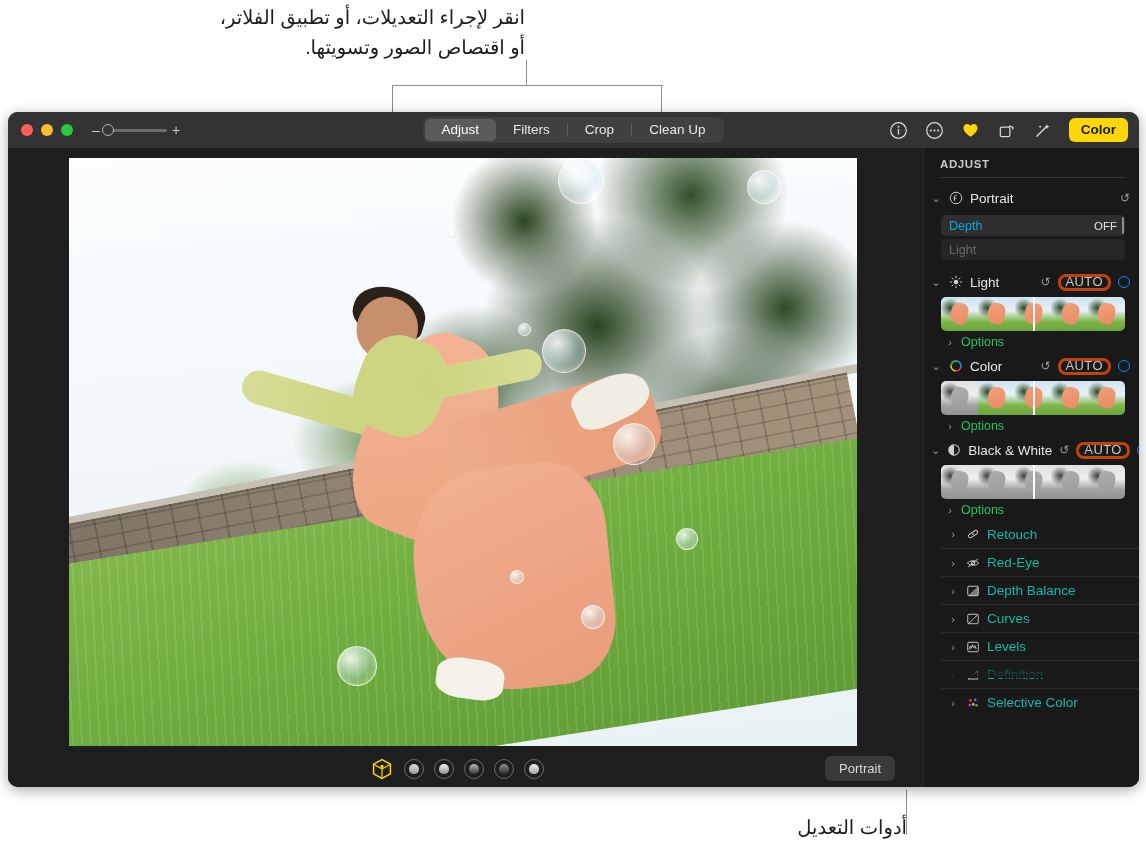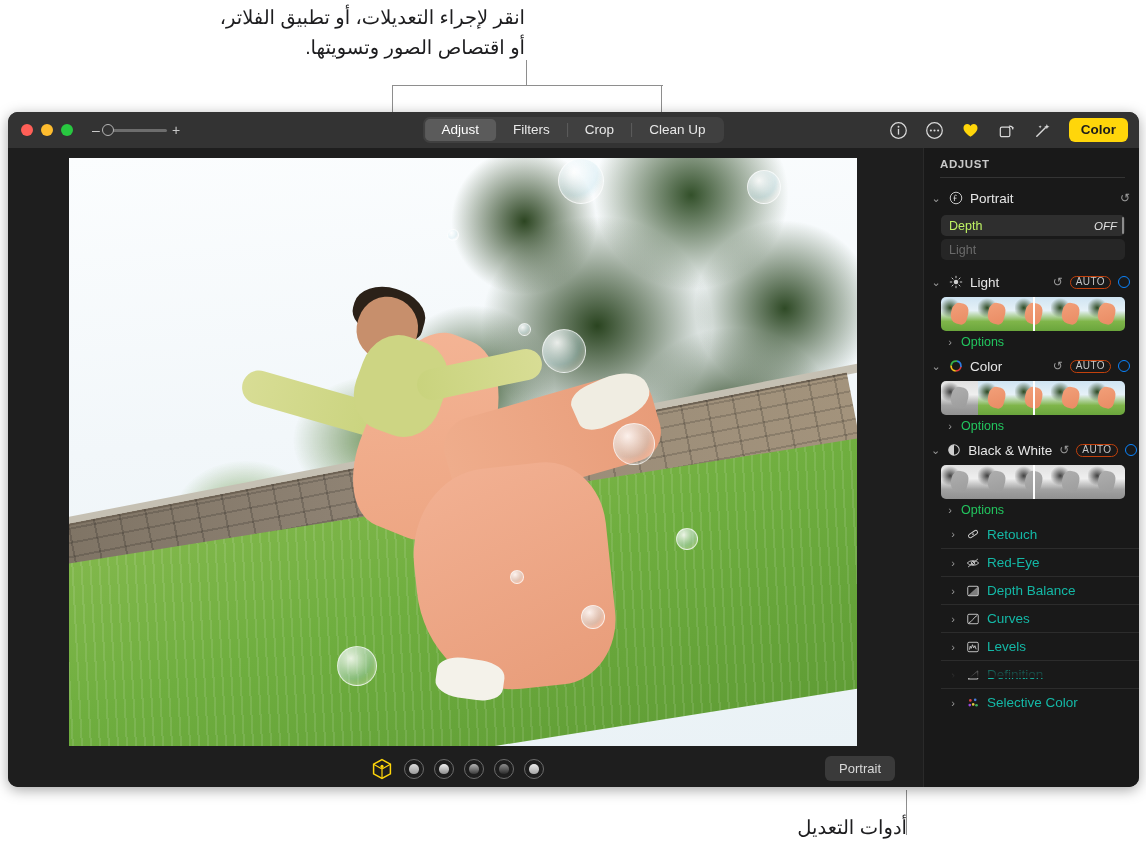--- a/index.html
+++ b/index.html
@@ -246,21 +246,21 @@
   }
   #panel-title-rule { height:1px; background:#343434; margin: 0 14px 6px 16px; }
   #panel-scroll { position:relative; height: 540px; overflow:hidden; }
 
   .sec-head { display:flex; align-items:center; height:28px; padding-left: 7px; gap:7px; }
   .chev { color:#9a9a9a; font-size:11px; width:10px; text-align:center; }
   .sec-icon { width:15px; height:15px; display:flex; align-items:center; justify-content:center; color:#cfcfcf; }
   .sec-label { color:#e6e6e6; font-size:13.5px; flex:1; white-space:nowrap; }
   .sec-right { display:flex; align-items:center; gap:7px; padding-right:9px; }
   .reset-arrow { color:#9a9a9a; font-size:12px; }
-  .auto-pill { border:1px solid #c2410c; color:#c6c6c6; font-size:10px; letter-spacing:.4px;
+  .auto-pill { border:3px solid #c2410c; color:#c6c6c6; font-size:13px; letter-spacing:.4px;
                border-radius:8px; padding:1.5px 5px; line-height:8px; }
   .blue-ring { width:12px; height:12px; border-radius:50%; border:1.7px solid #0a84ff; }
 
   .filmstrip {
     display:flex; margin: 1px 14px 0 17px; height:34px; border-radius:5px; overflow:hidden;
     position:relative;
   }
   .thumb { flex:1; position:relative; overflow:hidden; }
   .thumb .sky2 { position:absolute; inset:0; background: linear-gradient(180deg,#cfe4f2 0%,#e6f1f7 40%,#7fb54a 72%,#6aa53c 100%); }
   .thumb .tree2 { position:absolute; left:0; top:0; width:62%; height:70%;
@@ -273,22 +273,22 @@
 
   .options-row { display:flex; align-items:center; gap:6px; padding: 4px 0 3px 21px; }
   .options-row .chev { font-size:11px; }
   .options-row .lbl { color:#22c55e; font-size:12.5px; }
 
   .slider-row {
     margin: 3px 14px 0 17px; height:21px; border-radius:5px;
     background:#2e2e2e; display:flex; align-items:center; justify-content:space-between;
     padding: 0 8px; position:relative;
   }
-  .slider-row .nm { color:#bef264; font-size:12.5px; }
-  .slider-row .vl { color:#e2e2e2; font-size:11.5px;font-style:italic; }
+  .slider-row .nm { color:#0ea5e9; font-size:12.5px; }
+  .slider-row .vl { color:#e2e2e2; font-size:11.5px; }
   .slider-row .handle { position:absolute; right:1.5px; top:2px; width:2px; height:17px; background:#8c8c8c; border-radius:1px; }
   .slider-row.disabled { background:#262626; }
   .slider-row.disabled .nm { color:#6a6a6a; }
 
   .simple-row { display:flex; align-items:center; height:28px; padding-left:7px; gap:7px;
                 border-top:1px solid #2c2c2c; margin-left: 17px; padding-right: 9px; }
   .simple-row .sec-label { color:#14b8a6; }
 
   #reset-adjust {
     position:absolute; left: 17px; bottom: 13px; width: 184px; height: 26px;

